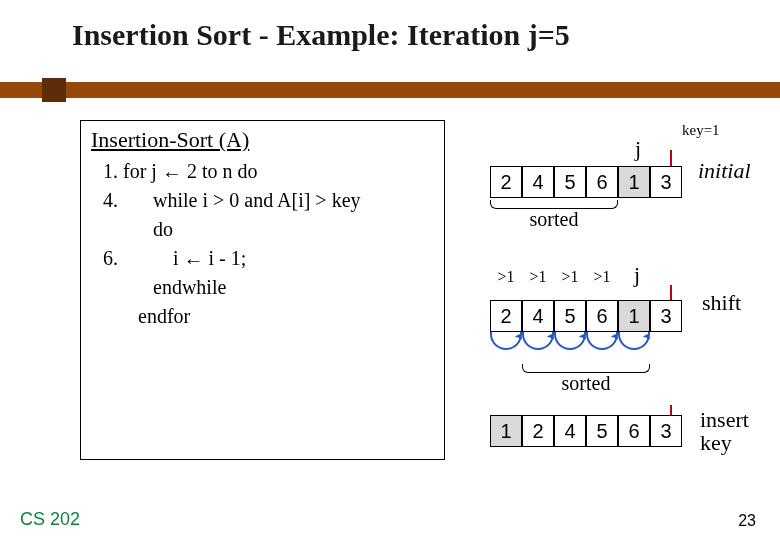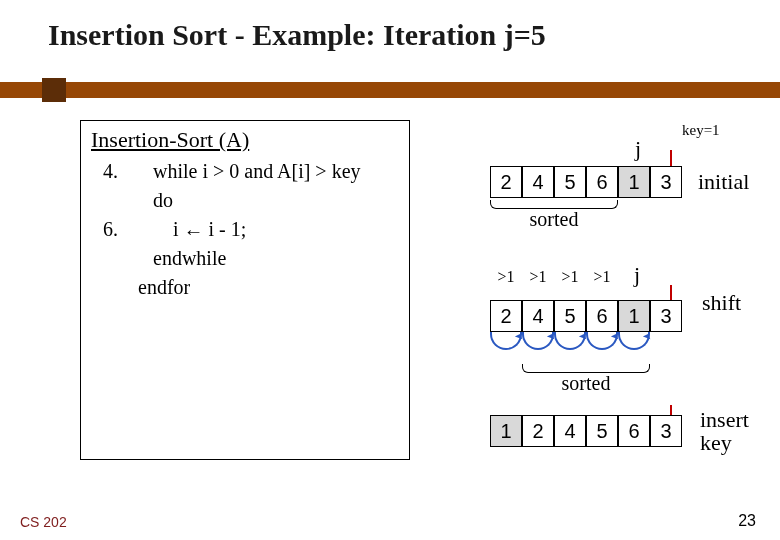--- a/index.html
+++ b/index.html
@@ -7,20 +7,21 @@
     margin: 0;
     width: 780px;
     height: 540px;
     font-family: "Times New Roman", serif;
     background: #fff;
     position: relative;
     overflow: hidden;
   }
   .title-block {
     padding: 18px 0 0 48px;
+    margin-left: 24px;
   }
   .title {
     font-size: 30px;
     color: #1a1a1a;
     margin: 0 0 12px 0;
   }
   .accent-bar {
     position: absolute;
     left: 0;
     top: 82px;
@@ -40,21 +41,21 @@
     position: absolute;
     top: 110px;
     left: 70px;
     right: 20px;
     bottom: 40px;
   }
   .algo-box {
     position: absolute;
     left: 10px;
     top: 10px;
-    width: 330px;
+    width: 365px;
     height: 340px;
     border: 1px solid #000;
     padding: 6px 10px 6px 10px;
   }
   .algo-title {
     font-size: 22px;
     text-decoration: underline;
     margin-bottom: 4px;
   }
   .algo-lines {
@@ -107,21 +108,21 @@
     font-family: Arial, sans-serif;
     background: #fff;
   }
   .cell.hl {
     background: #d9d9d9;
   }
   .row-label {
     position: absolute;
     font-size: 22px;
   }
-  .lbl-initial { left: 228px; top: 59px; }
+  .lbl-initial { left: 228px; top: 48px; font-style: italic; }
   .lbl-shift   { left: 232px; top: 180px; }
   .lbl-insert  { left: 230px; top: 298px; line-height: 1.05; }
   .sorted-brace-1 {
     position: absolute;
     left: 20px;
     top: 92px;
     width: 128px;
     text-align: center;
     font-size: 20px;
     border-top: 0;
@@ -210,23 +211,23 @@
     left: 200px;
     top: 295px;
     width: 2px;
     height: 38px;
     background: #c00000;
   }
   .footer-left {
     position: absolute;
     left: 20px;
     bottom: 10px;
-    font-size: 14px;
+    font-size: 18px;
     font-family: Arial, sans-serif;
-    color: #7f1d1d;
+    color: #15803d;
   }
   .footer-right {
     position: absolute;
     right: 24px;
     bottom: 10px;
     font-size: 16px;
     font-family: Arial, sans-serif;
   }
 </style>
 </head>
@@ -237,20 +238,21 @@
 </div>
 <div class="accent-bar">
   <div class="square"></div>
 </div>
 
 <div class="content">
 
   <div class="algo-box">
     <div class="algo-title">Insertion-Sort (A)</div>
     <div class="algo-lines">
+      <div class="algo-line">1. for j ← 2 to n do</div>
       <div class="algo-line">4.       while i &gt; 0 and A[i] &gt; key</div>
       <div class="algo-line">          do</div>
       <div class="algo-line">6.           i ← i - 1;</div>
       <div class="algo-line">          endwhile</div>
       <div class="algo-line">       endfor</div>
     </div>
   </div>
 
   <div class="viz">
     <div class="key-label">key=1</div>

